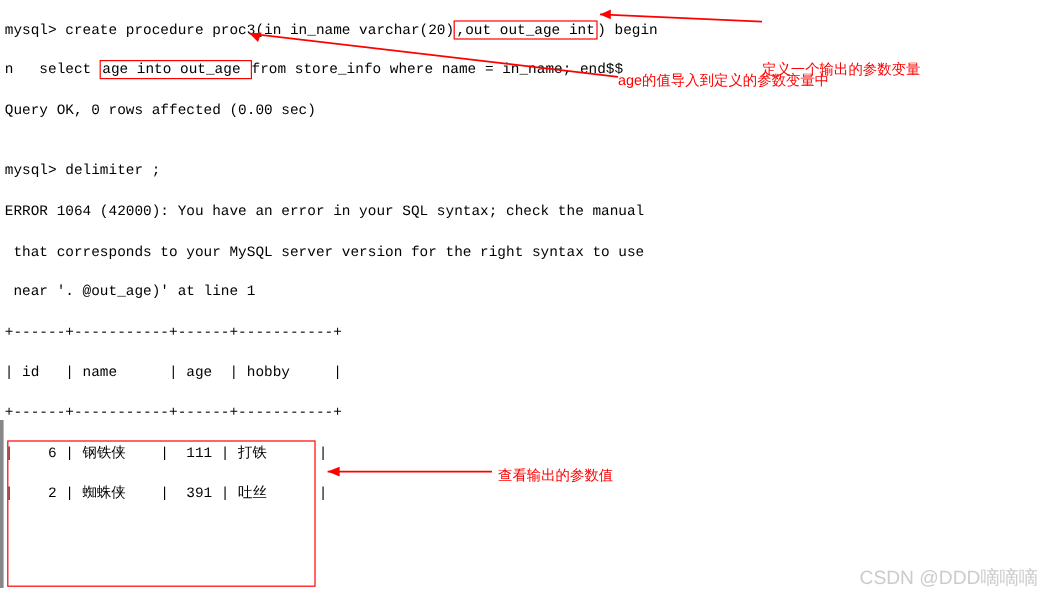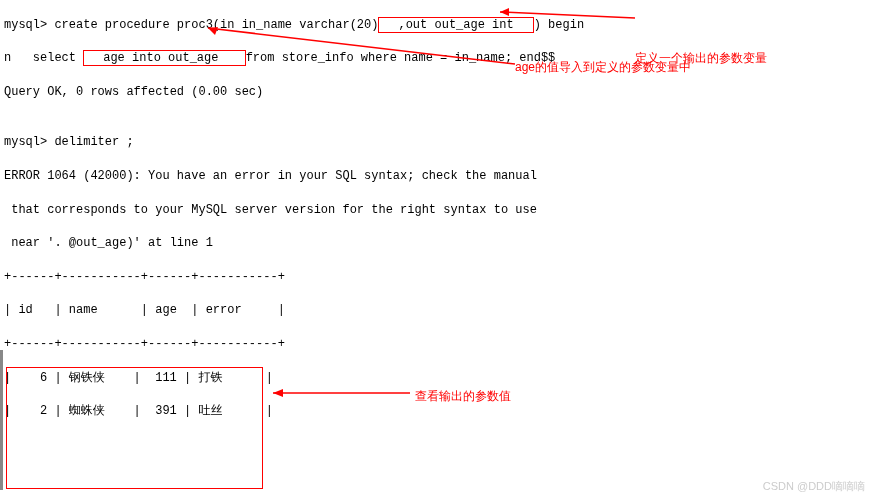--- a/index.html
+++ b/index.html
@@ -16,21 +16,21 @@
       overflow: hidden;
     }
     .terminal {
       white-space: pre;
       padding: 0 4px;
     }
     .line { display: block; }
     .redbox {
       border: 1px solid #ff0000;
       display: inline;
-      padding: 0 19px;
+      padding: 0 1px;
     }
     .redbox-block {
       border: 1.5px solid #ff0000;
       position: absolute;
       pointer-events: none;
     }
     .annotation {
       position: absolute;
       color: #ff0000;
       font-family: "Microsoft YaHei", sans-serif;
@@ -39,21 +39,21 @@
     .arrow {
       position: absolute;
       pointer-events: none;
     }
     .watermark {
       position: absolute;
       right: 10px;
       bottom: 6px;
       color: #ccc;
       font-family: sans-serif;
-      font-size: 11px;
+      font-size: 16px;
     }
     .bar {
       position: absolute;
       left: 0;
       top: 350px;
       width: 3px;
       height: 140px;
       background: #888;
     }
   </style>
@@ -63,21 +63,21 @@
 <div class="terminal">
 <span class="line"><span>mysql&gt; create procedure proc3(in in_name varchar(20)</span><span class="redbox">,out out_age int</span><span>) begin</span></span>
 <span class="line"><span>n   select </span><span class="redbox">age into out_age </span><span>from store_info where name = in_name; end$$</span></span>
 <span class="line">Query OK, 0 rows affected (0.00 sec)</span>
 <span class="line"></span>
 <span class="line">mysql&gt; delimiter ;</span>
 <span class="line">ERROR 1064 (42000): You have an error in your SQL syntax; check the manual</span>
 <span class="line"> that corresponds to your MySQL server version for the right syntax to use</span>
 <span class="line"> near '. @out_age)' at line 1</span>
 <span class="line">+------+-----------+------+-----------+</span>
-<span class="line">| id   | name      | age  | error     |</span>
+<span class="line">| id   | name      | age  | hobby     |</span>
 <span class="line">+------+-----------+------+-----------+</span>
 <span class="line">|    6 | 钢铁侠    |  111 | 打铁      |</span>
 <span class="line">|    2 | 蜘蛛侠    |  391 | 吐丝      |</span>
 
 
 
 <span class="line"></span>
 
 
 <span class="line"></span>

